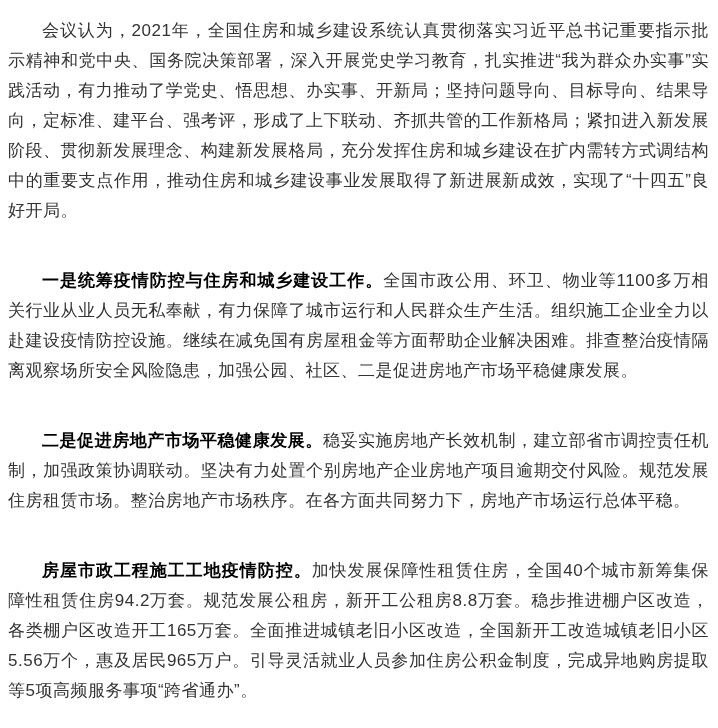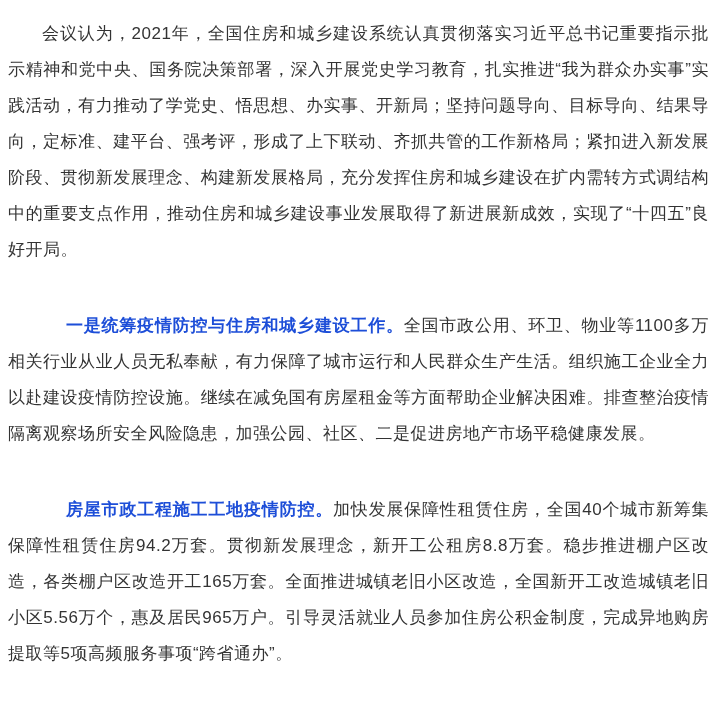--- a/index.html
+++ b/index.html
@@ -15,39 +15,39 @@
   .article {
     box-sizing: border-box;
     width: 718px;
     padding: 16px 9px 20px 8px;
     font-family: "Liberation Sans", sans-serif;
     color: #333333;
   }
   .article p {
     margin: 0 0 40px 0;
     font-size: 17px;
-    line-height: 36px;
+    line-height: 30px;
     letter-spacing: 0.5px;
     text-align: justify;
     text-justify: inter-ideograph;
     text-indent: 2em;
     color: #333333;
   }
   .article p:last-child {
     margin-bottom: 0;
   }
   .article p strong {
     font-weight: 700;
-    color: #1d4ed8;
-    margin-left: 24px;
+    color: #000000;
   }
 </style>
 </head>
 <body>
 
 <article class="article">
   <p><span>会议认为，2021年，全国住房和城乡建设系统认真贯彻落实习近平总书记重要指示批示精神和党中央、国务院决策部署，深入开展党史学习教育，扎实推进“我为群众办实事”实践活动，有力推动了学党史、悟思想、办实事、开新局；坚持问题导向、目标导向、结果导向，定标准、建平台、强考评，形成了上下联动、齐抓共管的工作新格局；紧扣进入新发展阶段、贯彻新发展理念、构建新发展格局，充分发挥住房和城乡建设在扩内需转方式调结构中的重要支点作用，推动住房和城乡建设事业发展取得了新进展新成效，实现了“十四五”良好开局。</span></p>
 
   <p><strong>一是统筹疫情防控与住房和城乡建设工作。</strong><span>全国市政公用、环卫、物业等1100多万相关行业从业人员无私奉献，有力保障了城市运行和人民群众生产生活。组织施工企业全力以赴建设疫情防控设施。继续在减免国有房屋租金等方面帮助企业解决困难。排查整治疫情隔离观察场所安全风险隐患，加强公园、社区、二是促进房地产市场平稳健康发展。</span></p>
 
+  <p><strong>二是促进房地产市场平稳健康发展。</strong><span>稳妥实施房地产长效机制，建立部省市调控责任机制，加强政策协调联动。坚决有力处置个别房地产企业房地产项目逾期交付风险。规范发展住房租赁市场。整治房地产市场秩序。在各方面共同努力下，房地产市场运行总体平稳。</span></p>
 
-  <p><strong>房屋市政工程施工工地疫情防控。</strong><span>加快发展保障性租赁住房，全国40个城市新筹集保障性租赁住房94.2万套。贯彻新发展理念，新开工公租房8.8万套。稳步推进棚户区改造，各类棚户区改造开工165万套。全面推进城镇老旧小区改造，全国新开工改造城镇老旧小区5.56万个，惠及居民965万户。引导灵活就业人员参加住房公积金制度，完成异地购房提取等5项高频服务事项“跨省通办”。</span></p>
+  <p><strong>房屋市政工程施工工地疫情防控。</strong><span>加快发展保障性租赁住房，全国40个城市新筹集保障性租赁住房94.2万套。规范发展公租房，新开工公租房8.8万套。稳步推进棚户区改造，各类棚户区改造开工165万套。全面推进城镇老旧小区改造，全国新开工改造城镇老旧小区5.56万个，惠及居民965万户。引导灵活就业人员参加住房公积金制度，完成异地购房提取等5项高频服务事项“跨省通办”。</span></p>
 </article>
 
 </body></html>

